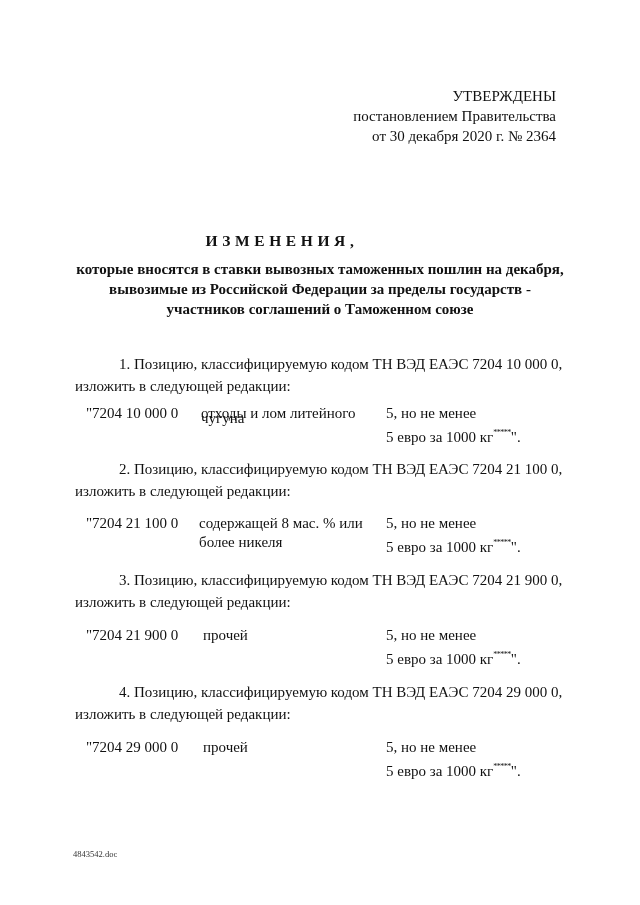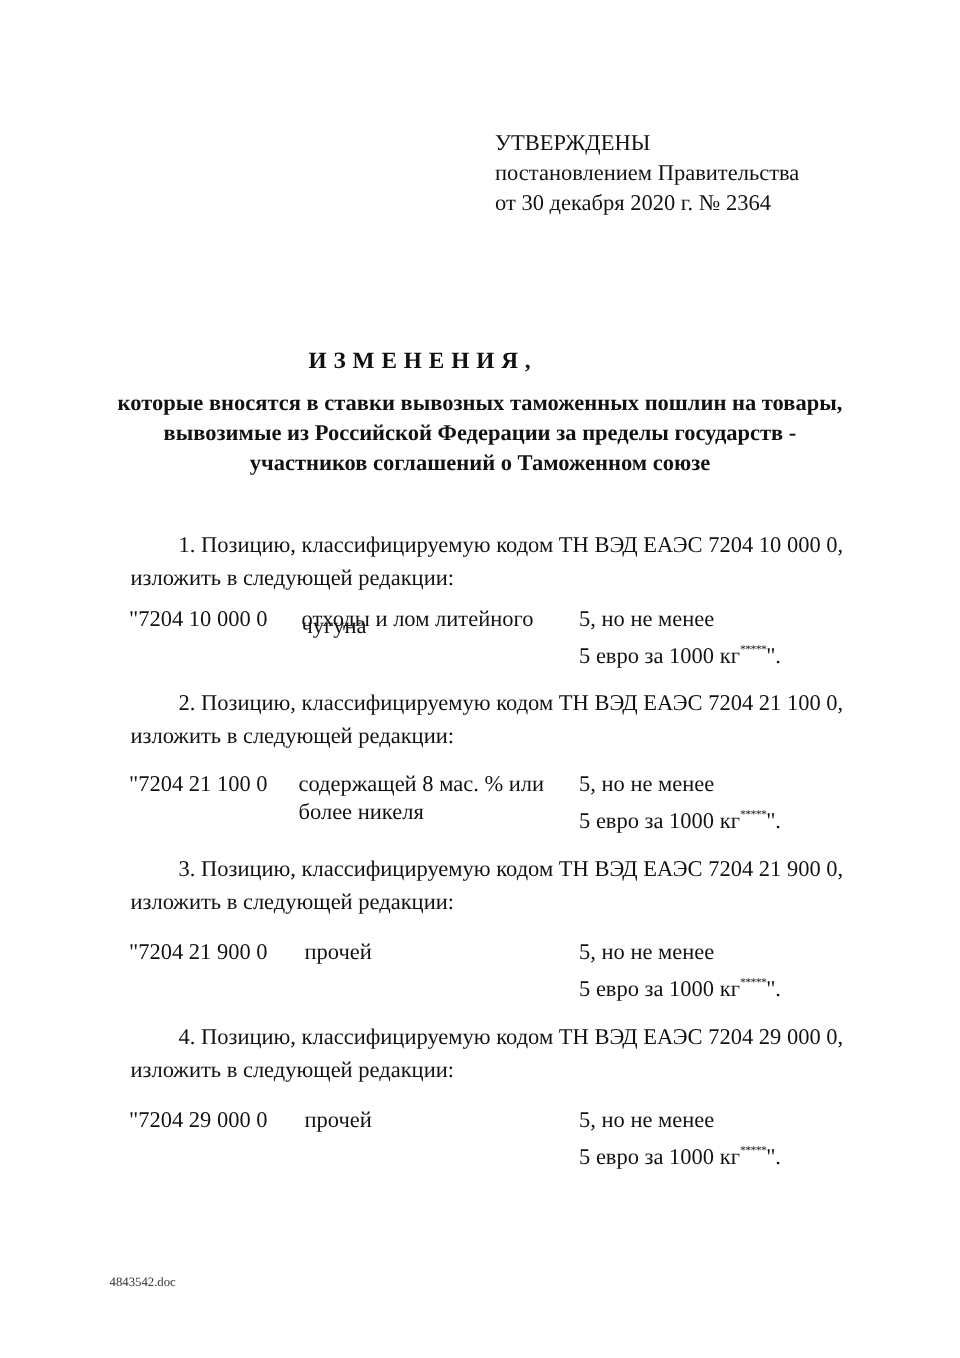--- a/index.html
+++ b/index.html
@@ -1,47 +1,47 @@
 <!DOCTYPE html>
 <html><head>
 <meta charset="utf-8">
 <style>
   html, body { margin: 0; padding: 0; background: #ffffff; }
   body { width: 640px; height: 905px; position: relative; overflow: hidden;
          font-family: "Liberation Serif", serif; color: #111; }
-  .approved { position: absolute; left: 330px; width: 226px; top: 86px; text-align: left;
+  .approved { position: absolute; left: 330px; width: 226px; top: 86px; text-align: right;
               font-size: 15px; line-height: 20px; }
   .approved div { white-space: nowrap; }
   .title { position: absolute; left: 0; width: 564px; top: 232px; text-align: center;
            font-weight: bold; font-size: 15.5px; letter-spacing: 4.6px; }
   .subtitle { position: absolute; left: 0; width: 640px; top: 259px; text-align: center;
               font-weight: bold; font-size: 15px; line-height: 20px; }
   .para { position: absolute; left: 75px; width: 490px; font-size: 15px; line-height: 22px; }
   .para .l1 { text-indent: 44px; display: block; white-space: nowrap; }
-  .para .l2 { display: block; white-space: nowrap; margin-left: 12px; }
+  .para .l2 { display: block; white-space: nowrap; }
   .row { position: absolute; left: 0; width: 640px; font-size: 15px; line-height: 19px; }
   .row .code { position: absolute; left: 86px; white-space: nowrap; }
   .row .desc { position: absolute; white-space: nowrap; }
   .row .rate { position: absolute; left: 386px; white-space: nowrap; }
   .row .rate sup { font-size: 8px; vertical-align: 7px; letter-spacing: -0.5px; }
   .footer { position: absolute; left: 73px; top: 849px; font-size: 8.5px; color: #333; }
 </style>
 </head>
 <body>
 
 <div class="approved">
   <div>УТВЕРЖДЕНЫ</div>
   <div>постановлением Правительства</div>
   <div>от 30 декабря 2020 г.  №  2364</div>
 </div>
 
 <div class="title">ИЗМЕНЕНИЯ,</div>
 
 <div class="subtitle">
-  <div>которые вносятся в ставки вывозных таможенных пошлин на товары,</div>
+  <div>которые вносятся в ставки вывозных таможенных пошлин на декабря,</div>
   <div>вывозимые из Российской Федерации за пределы государств -</div>
   <div>участников соглашений о Таможенном союзе</div>
 </div>
 
 <div class="para" style="top:353px">
   <span class="l1">1. Позицию, классифицируемую кодом ТН ВЭД ЕАЭС 7204 10 000 0,</span>
   <span class="l2">изложить в следующей редакции:</span>
 </div>
 <div class="row" style="top:404px">
   <span class="code">"7204 10 000 0</span>

